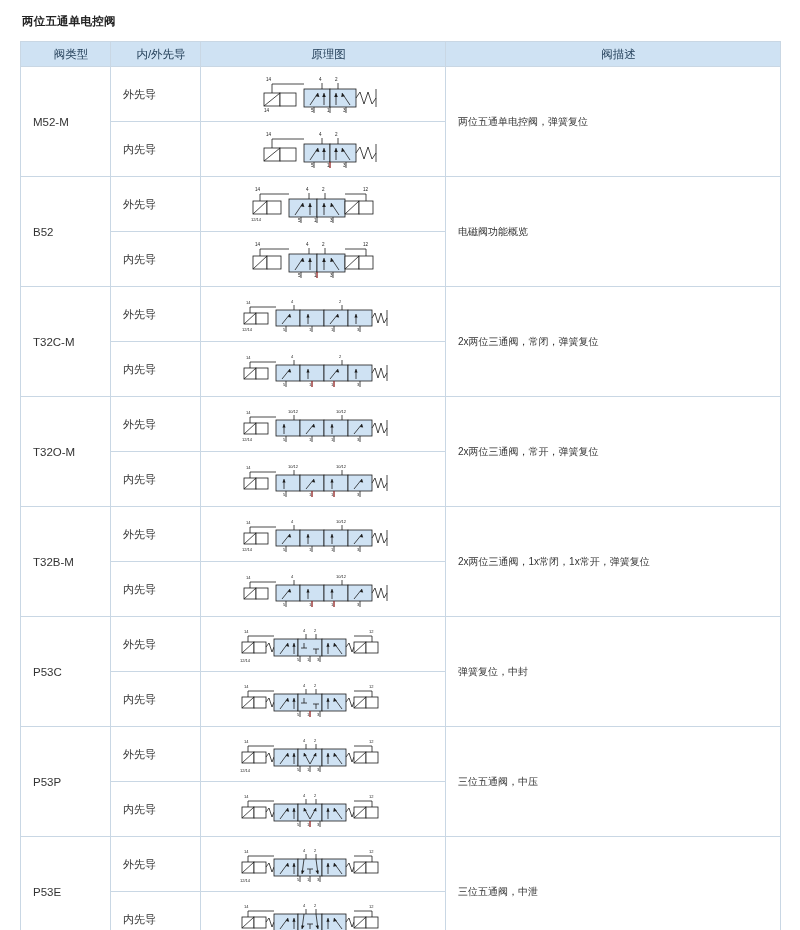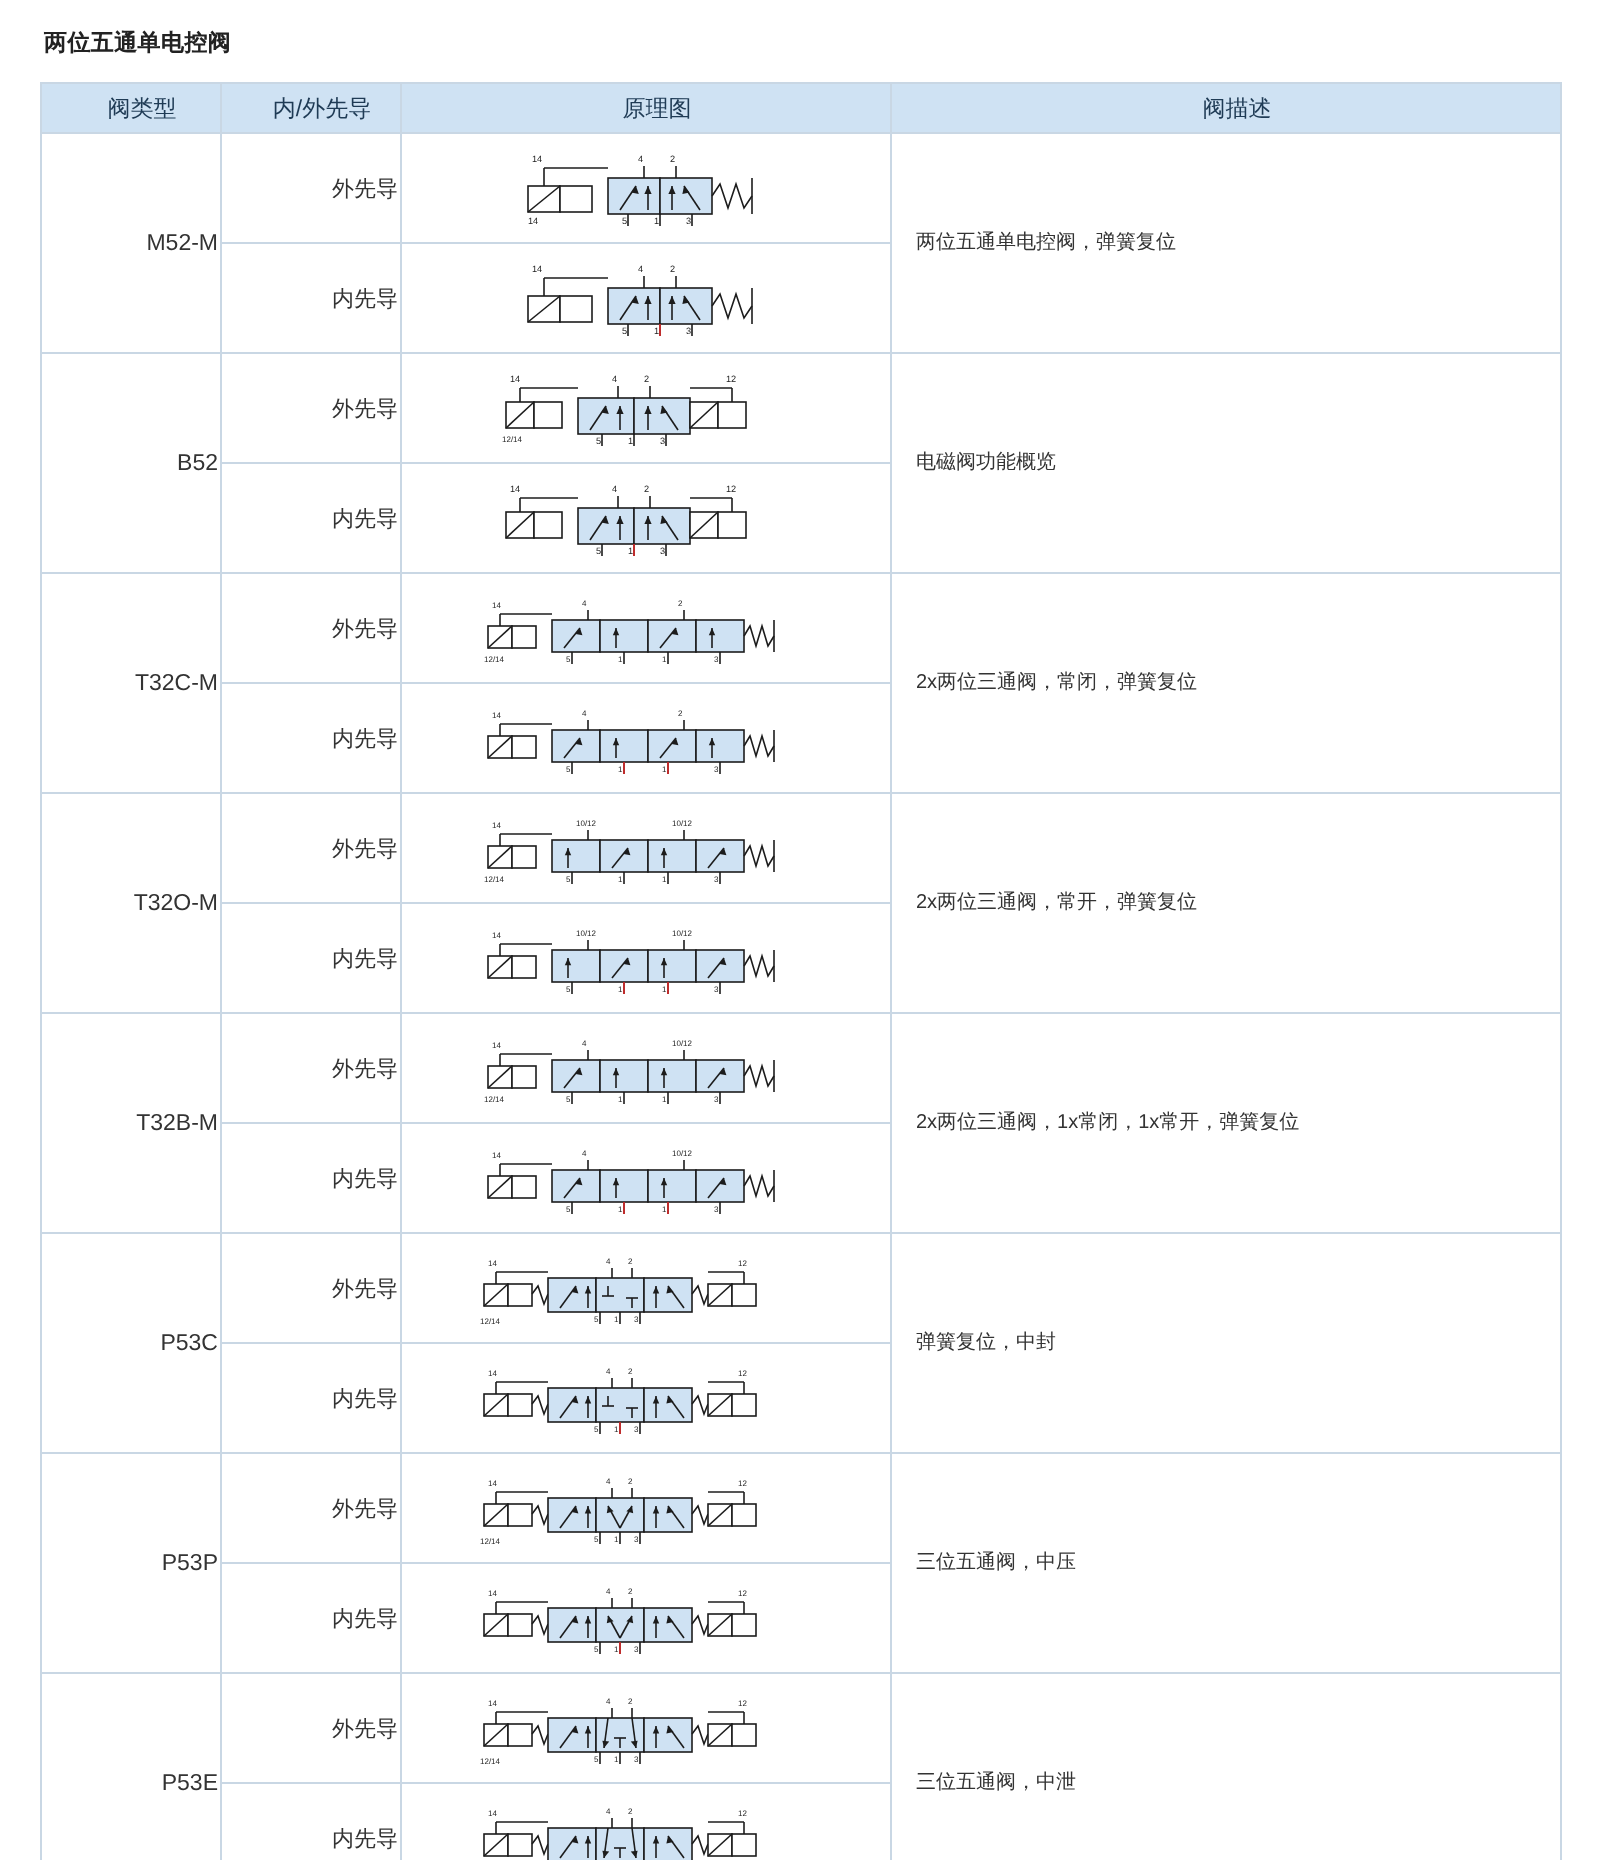--- a/index.html
+++ b/index.html
@@ -44,27 +44,27 @@
     height: 22px;
     font-size: 11.5px;
     text-align: center;
   }
   col.c-type { width: 90px; }
   col.c-pilot { width: 90px; }
   col.c-diagram { width: 245px; }
   col.c-desc { width: 335px; }
 
   td.type-cell {
-    text-align: right;
+    text-align: left;
     vertical-align: middle;
     font-size: 11.5px;
     color: #333;
   }
   td.pilot-cell {
-    text-align: right;
+    text-align: left;
     vertical-align: middle;
     font-size: 11px;
     color: #333;
     height: 52px;
     font-family: Liberation Serif, serif;
   }
   td.desc-cell {
     text-align: left;
     vertical-align: middle;
     font-size: 10px;

